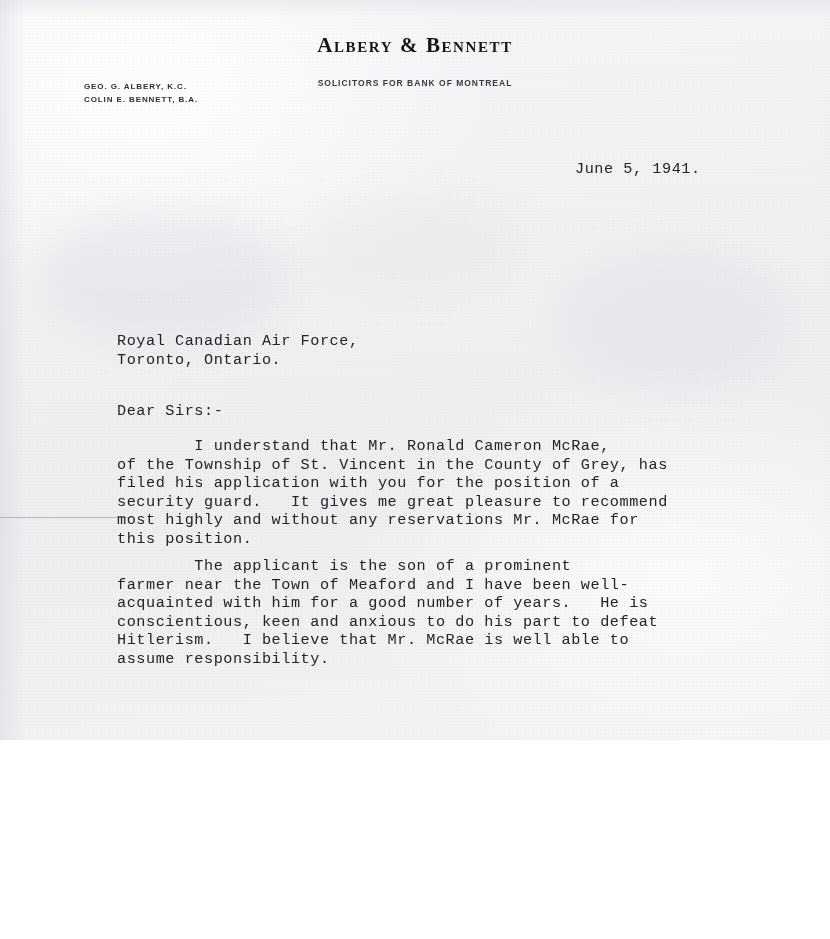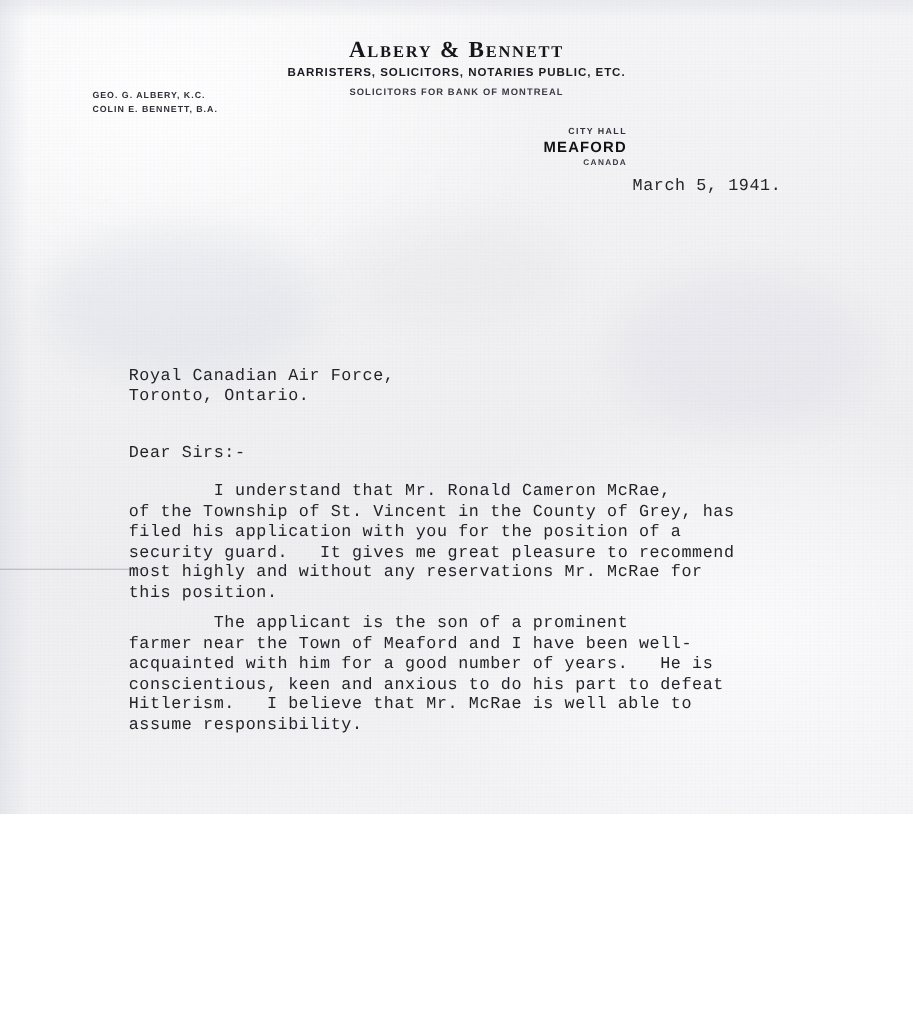--- a/index.html
+++ b/index.html
@@ -206,35 +206,29 @@
   <div class="blotch b3"></div>
   <div class="blotch b4"></div>
   <div class="blotch b5"></div>
   <div class="edge-shade"></div>
   <div class="edge-shade-top"></div>
   <div class="fold-line"></div>
 
   <div class="layer">
 
     <div class="firm-name">Albery &amp; Bennett</div>
-    <div class="firm-sub1">BARRISTERS, SOLICITORS, NOTARIES PUBLIC, ETC.</div>
     <div class="firm-sub2">SOLICITORS FOR BANK OF MONTREAL</div>
 
     <div class="partners">
       <div>GEO. G. ALBERY, K.C.</div>
       <div>COLIN E. BENNETT, B.A.</div>
     </div>
 
-    <div class="addr-block">
-      <div class="addr-city-hall">CITY HALL</div>
-      <div class="addr-meaford">MEAFORD</div>
-      <div class="addr-canada"><span class="addr-canada-inner">CANADA</span></div>
-    </div>
-
-    <div class="typed date-line">March 5, 1941.</div>
+
+    <div class="typed date-line">June 5, 1941.</div>
 
     <div class="typed recipient">Royal Canadian Air Force,
 Toronto, Ontario.</div>
 
     <div class="typed salutation">Dear Sirs:-</div>
 
     <div class="typed para p2">        The applicant is the son of a prominent
 farmer near the Town of Meaford and I have been well-
 acquainted with him for a good number of years.   He is
 conscientious, keen and anxious to do his part to defeat

